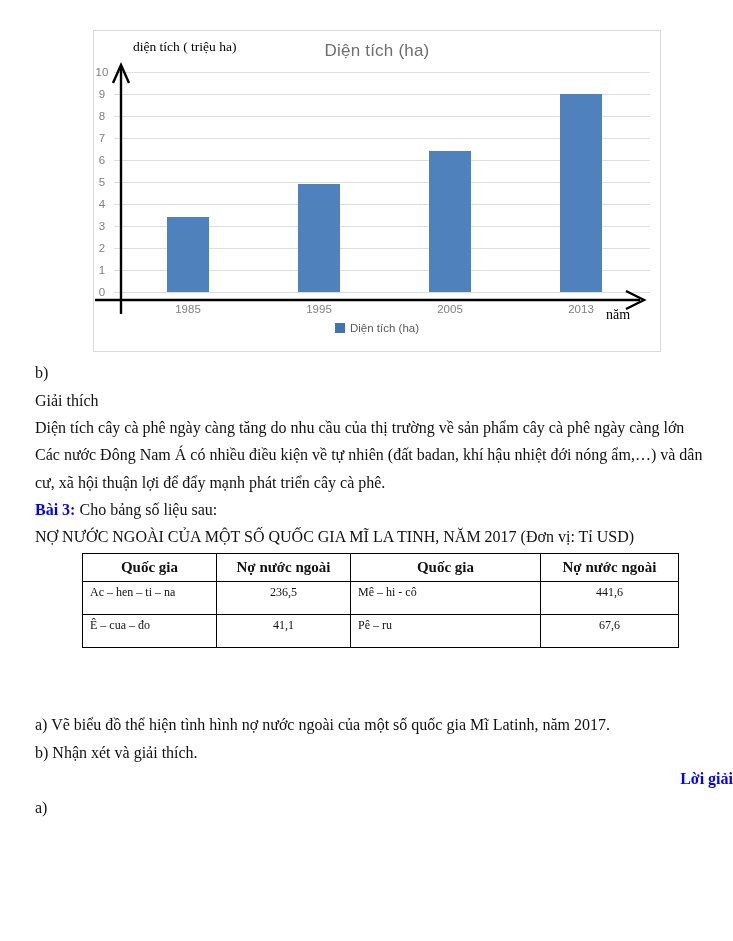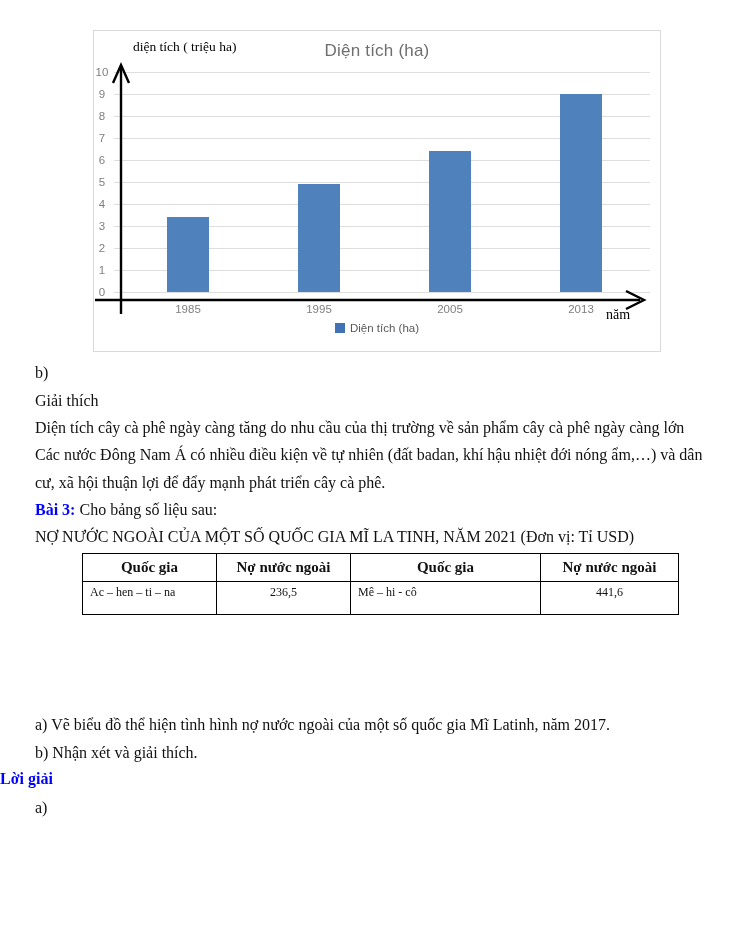--- a/index.html
+++ b/index.html
@@ -47,21 +47,21 @@
     position:absolute; left:0; right:0; top:291px;
     display:flex; justify-content:center; align-items:center; gap:5px;
   }
   .legend-swatch { width:10px; height:10px; background:#4072b5; }
   .legend-label { font-size:11.5px; color:#595959; }
 
   
   .line { position:absolute; left:35px; font-size:16px; white-space:nowrap; }
   .blue-bold { color:#0000ff; font-weight:bold; }
   .solution-heading {
-    position:absolute; left:0; width:733px; text-align:left;
+    position:absolute; left:0; width:733px; text-align:right;
     font-size:16px; font-weight:bold; color:#0000ff;
   }
 
   
   .debt-table {
     position:absolute; left:82px; top:553px; border-collapse:collapse;
     font-family:"Liberation Serif", serif;
   }
   .debt-table th, .debt-table td { border:1px solid #000; }
   .debt-table th {
@@ -134,21 +134,21 @@
 <div class="line" style="top:364px">b)</div>
 <div class="line" style="top:392px">Giải thích</div>
 <div class="line" style="top:419px">Diện tích cây cà phê ngày càng tăng do nhu cầu của thị trường về sản phẩm cây cà phê ngày càng lớn</div>
 <div class="line" style="top:446px">Các nước Đông Nam Á có nhiều điều kiện về tự nhiên (đất badan, khí hậu nhiệt đới nóng ẩm,…) và dân</div>
 <div class="line" style="top:474px">cư, xã hội thuận lợi để đẩy mạnh phát triển cây cà phê.</div>
 
 <div class="line" style="top:501px">
   <span class="blue-bold">Bài 3:</span><span> Cho bảng số liệu sau:</span>
 </div>
 
-<div class="line" style="top:528px">NỢ NƯỚC NGOÀI CỦA MỘT SỐ QUỐC GIA MĨ LA TINH, NĂM 2021 (Đơn vị: Tỉ USD)</div>
+<div class="line" style="top:528px">NỢ NƯỚC NGOÀI CỦA MỘT SỐ QUỐC GIA MĨ LA TINH, NĂM 2017 (Đơn vị: Tỉ USD)</div>
 
 <table class="debt-table">
   <colgroup id="cols">
       <col style="width: 134px;">
       <col style="width: 134px;">
       <col style="width: 190px;">
       <col style="width: 138px;">
     </colgroup>
   <thead>
       <tr id="thead-row">
@@ -158,19 +158,25 @@
         <th>Nợ nước ngoài</th>
       </tr>
     </thead>
   <tbody id="tbody">
       <tr>
         <td class="country">Ac – hen – ti – na</td>
         <td class="num">236,5</td>
         <td class="country">Mê – hi - cô</td>
         <td class="num">441,6</td>
       </tr>
+      <tr>
+        <td class="country">Ê – cua – đo</td>
+        <td class="num">41,1</td>
+        <td class="country">Pê – ru</td>
+        <td class="num">67,6</td>
+      </tr>
     </tbody>
 </table>
 
 <div class="line" style="top:716px">a) Vẽ biểu đồ thể hiện tình hình nợ nước ngoài của một số quốc gia Mĩ Latinh, năm 2017.</div>
 <div class="line" style="top:744px">b) Nhận xét và giải thích.</div>
 <div class="solution-heading" style="top:770px">Lời giải</div>
 <div class="line" style="top:799px">a)</div>
 
 </body></html>

